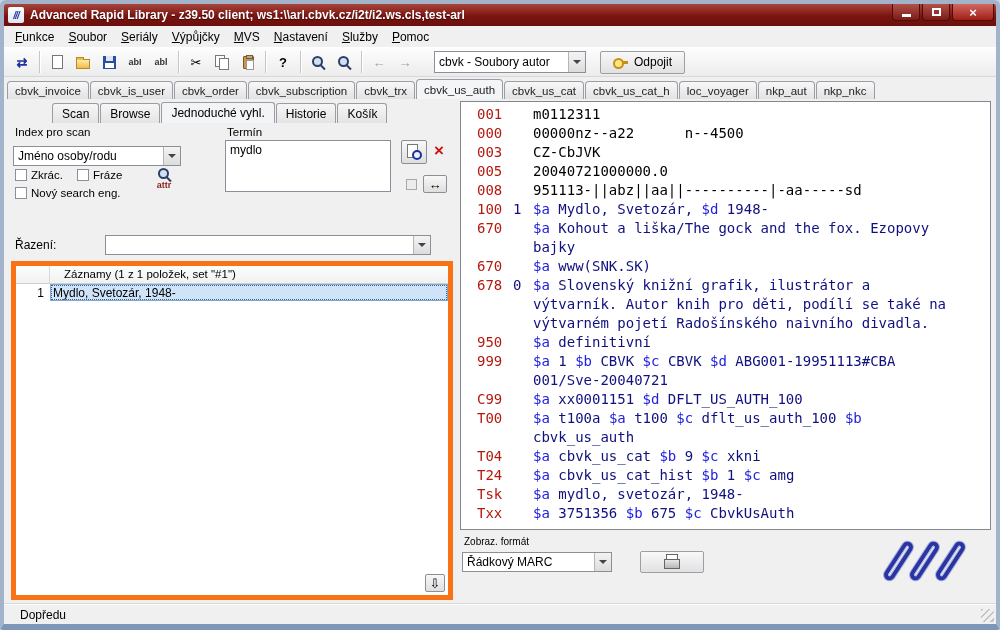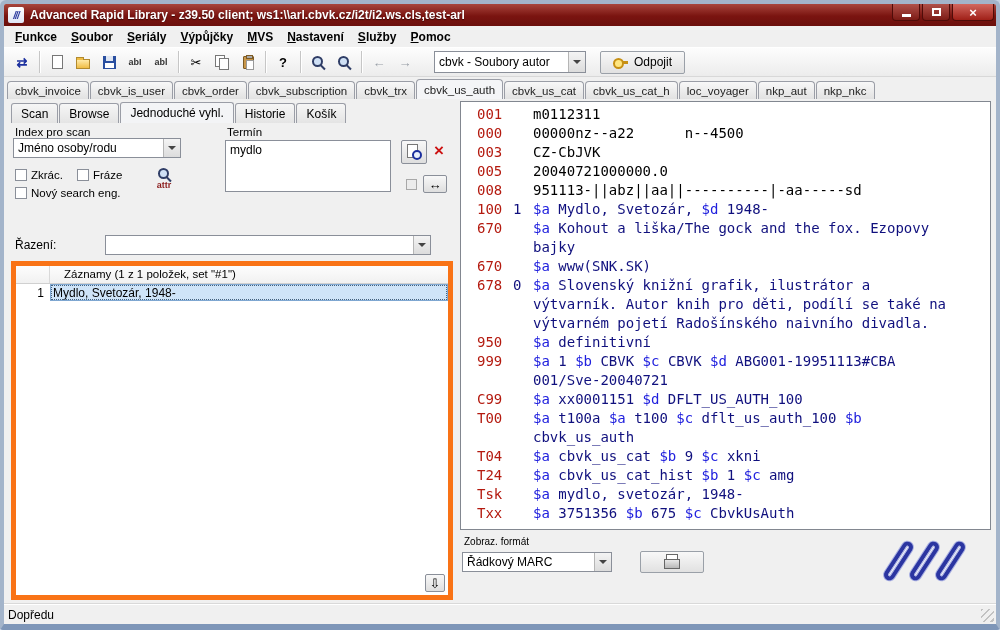--- a/index.html
+++ b/index.html
@@ -21,21 +21,21 @@
   .title-text { font-weight:bold; font-size:12px; margin-left:6px; flex:1; white-space:nowrap; overflow:hidden; text-shadow:0 1px 1px #3a0705; }
   .win-btns { display:flex; gap:2px; align-self:flex-start; }
   .win-btn { width:28px; height:17px; display:flex; align-items:center; justify-content:center; background:linear-gradient(#b0514a,#7c1b15); border:1px solid #4f0c09; border-top:none; border-radius:0 0 4px 4px; color:#fff; }
   .win-btn.close { width:42px; background:linear-gradient(#d2685f,#a02018); }
   .g-bar { width:9px; height:3px; background:#fff; margin-top:6px; }
   .g-box { width:9px; height:8px; border:2px solid #fff; }
   .g-x { font-size:13px; font-weight:bold; line-height:1; }
 
   
   .menubar { height:21px; flex:0 0 21px; display:flex; align-items:center; padding-left:4px; background:#f0f0f0; }
-  .menu-item { display:inline-block; padding:2px 7px; cursor:default;font-weight:bold; }
+  .menu-item { display:inline-block; padding:2px 7px; cursor:default; }
   .menu-item::first-letter { text-decoration:underline; }
 
   
   .toolbar { height:30px; flex:0 0 30px; display:flex; align-items:center; padding:0 5px; background:linear-gradient(#fdfdfd,#ececec); border-top:1px solid #ffffff; border-bottom:1px solid #d8d8d8; }
   .tb { width:26px; height:24px; display:flex; align-items:center; justify-content:center; border:1px solid transparent; border-radius:2px; }
   .tsep { width:1px; height:22px; background:#c6c6c6; margin:0 4px; box-shadow:1px 0 0 #ffffff; }
   .g { font-size:13px; line-height:1; }
   .gc { color:#1b2f9e; font-weight:bold; }
   .bold { font-weight:bold; }
   .dis { color:#9aa0a8; font-weight:bold; }
@@ -75,21 +75,21 @@
 
   
   .db-tabs { height:22px; flex:0 0 22px; display:flex; align-items:flex-end; padding:0 3px; }
   .db-tab { font-size:11.5px; padding:3px 7px 2px; background:linear-gradient(#f8f8f8,#e2e2e2); border:1px solid #9a9da6; border-bottom:none; border-radius:4px 4px 0 0; margin-right:1px; color:#222; white-space:nowrap; }
   .db-tab.active { background:#f4f5f7; padding-top:4px; padding-bottom:3px; position:relative; z-index:2; }
 
   
   .main { flex:1; min-height:0; display:flex; gap:5px; padding:2px 5px 2px 7px; }
 
   .left-panel { width:444px; flex:0 0 444px; display:flex; flex-direction:column; }
-  .subtabs { display:flex; align-items:flex-end; height:22px; flex:0 0 22px; }
+  .subtabs { display:flex; align-items:flex-end; height:22px; flex:0 0 22px;margin-left:41px; }
   .subtab { font-size:12px; padding:3px 9px 2px; background:linear-gradient(#f6f6f6,#e4e4e4); border:1px solid #9a9da6; border-bottom:none; border-radius:3px 3px 0 0; margin-right:1px; white-space:nowrap; }
   .subtab.active { background:#f3f4f6; padding-bottom:3px; z-index:2; position:relative; }
 
   .search-form { position:relative; height:110px; flex:0 0 110px;text-decoration:underline; }
   .lbl { position:absolute; font-size:11.5px; white-space:nowrap; }
   .abs { position:absolute; }
   .term { position:absolute; resize:none; border:1px solid #8a8f99; font:12px "Liberation Sans",sans-serif; padding:2px 4px; outline:none; background:#fff; }
   .sq-btn { position:absolute; width:26px; height:24px; border:1px solid #8a8f99; background:linear-gradient(#f8f8f8,#dedede); display:flex; align-items:center; justify-content:center; border-radius:2px; }
   .sq-btn.small { width:24px; height:18px; }
   .red-x { position:absolute; color:#cc1111; font-size:17px; font-weight:bold; line-height:1; }
@@ -125,21 +125,21 @@
 
   .format-bar { flex:0 0 72px; position:relative; padding:4px 0 0 2px; }
   .fmt-label { font-size:10px; margin:2px 0 4px 2px; }
   .fmt-row { display:flex; align-items:center; }
   .fmt-combo { width:150px; flex:0 0 150px; }
   .print-btn { width:64px; height:22px; margin-left:28px; }
   .logo { position:absolute; right:10px; top:0; width:96px; height:66px; }
   .logo .bar { position:absolute; width:11px; height:44px; border:4px solid #2b35a1; border-radius:11px; background:#f5f6fc; transform:rotate(33deg); box-shadow:0 0 0 1px #aab1e2, inset 0 0 0 1px #aab1e2; }
   .logo .b1 { left:8px; top:9px; } .logo .b2 { left:34px; top:9px; } .logo .b3 { left:60px; top:9px; }
 
-  .statusbar { height:20px; flex:0 0 20px; background:#f0f0f0; border-top:1px solid #ffffff; box-shadow:0 -1px 0 #d9d9d9; display:flex; align-items:center; padding:0 4px; position:relative; }
+  .statusbar { height:20px; flex:0 0 20px; background:#f0f0f0; border-top:1px solid #ffffff; box-shadow:0 -1px 0 #d9d9d9; display:flex; align-items:center; padding:0 16px; position:relative; }
   .grip { position:absolute; right:2px; bottom:2px; width:13px; height:13px; background:repeating-linear-gradient(135deg,#c2c2c2 0 2px,transparent 2px 5px); }
 </style>
 </head>
 <body>
 
 <div class="window">
 
   <div class="titlebar">
     <span class="app-icon">///</span>
     <span class="title-text">Advanced Rapid Library - z39.50 client; ws1:\\arl.cbvk.cz/i2t/i2.ws.cls,test-arl</span>
@@ -250,21 +250,21 @@
 
       <div class="subtab">Scan</div>
           <div class="subtab">Browse</div>
           <div class="subtab active">Jednoduché vyhl.</div>
           <div class="subtab">Historie</div>
           <div class="subtab">Košík</div>
         </div>
 
       <div class="search-form">
         <span class="lbl" style="left:4px;top:3px">Index pro scan</span>
-        <div class="combo abs" style="left:2px;top:15px;width:168px">
+        <div class="combo abs" style="left:2px;top:23px;width:168px">
           <span class="val">Jméno osoby/rodu</span>
           <span class="drop">
               <span class="arrow-down"></span>
             </span>
         </div>
         <span class="lbl" style="left:216px;top:3px">Termín</span>
         <textarea class="term" style="left: 214px; top: 17px; width: 166px; height: 52px;">mydlo</textarea>
         <div class="sq-btn" style="left:390px;top:17px">
             <span class="i-docmag"></span>
           </div>

